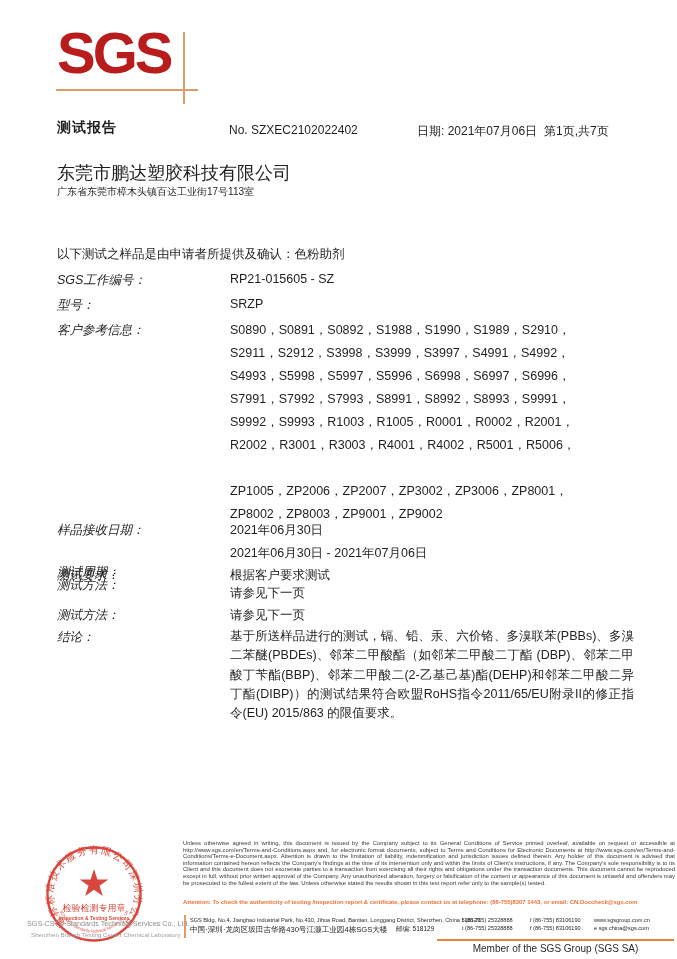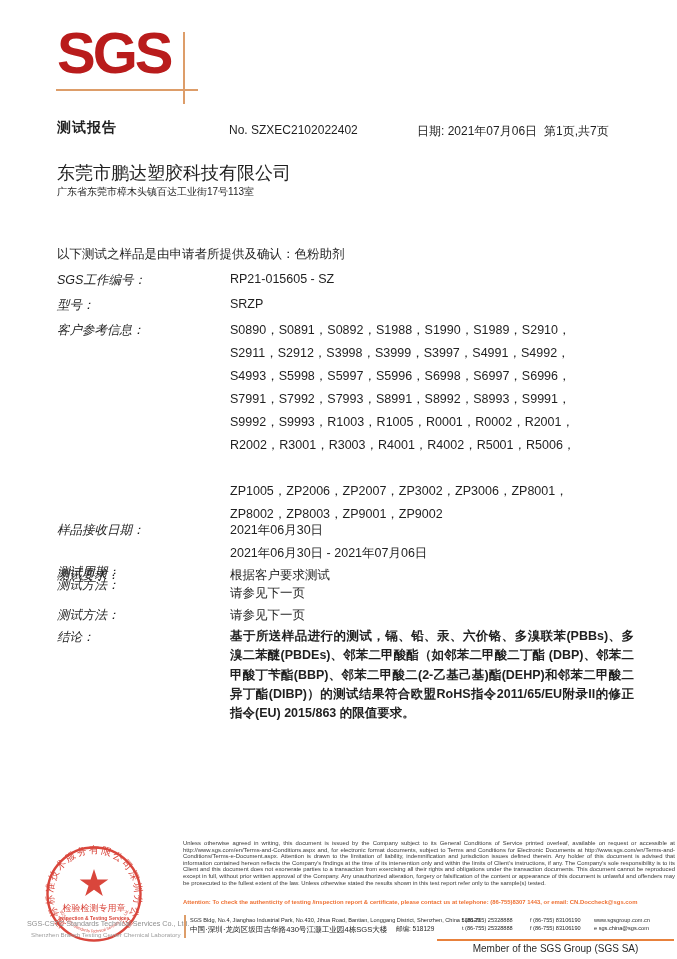--- a/index.html
+++ b/index.html
@@ -17,21 +17,21 @@
   .header-no{position:absolute;left:229px;top:123px;font-size:12px;}
   .header-date{position:absolute;left:417px;top:123px;font-size:12px;}
   .header-page{position:absolute;left:544px;top:123px;font-size:12px;}
   .company{position:absolute;left:57px;top:161px;font-size:18px;}
   .address{position:absolute;left:57px;top:185px;font-size:10px;}
   .intro{position:absolute;left:57px;top:246px;font-size:12.5px;}
   .flabel{position:absolute;left:57px;font-size:12.5px;font-style:italic;}
   .fvalue{position:absolute;left:230px;font-size:12.5px;}
   .conclusion-text{
     position:absolute;left:230px;top:627px;width:404px;
-    font-size:12.5px;line-height:19.3px;text-align:justify;font-weight:bold;
+    font-size:12.5px;line-height:19.3px;text-align:justify;
   }
   
   .legal{
     position:absolute;left:183px;top:840px;width:492px;
     font-size:5.9px;line-height:6.6px;color:#3a3a3a;text-align:justify;
   }
   .attention{
     position:absolute;left:183px;top:899px;width:492px;
     font-size:5.9px;line-height:6.7px;color:#ee7133;font-weight:bold;
   }

